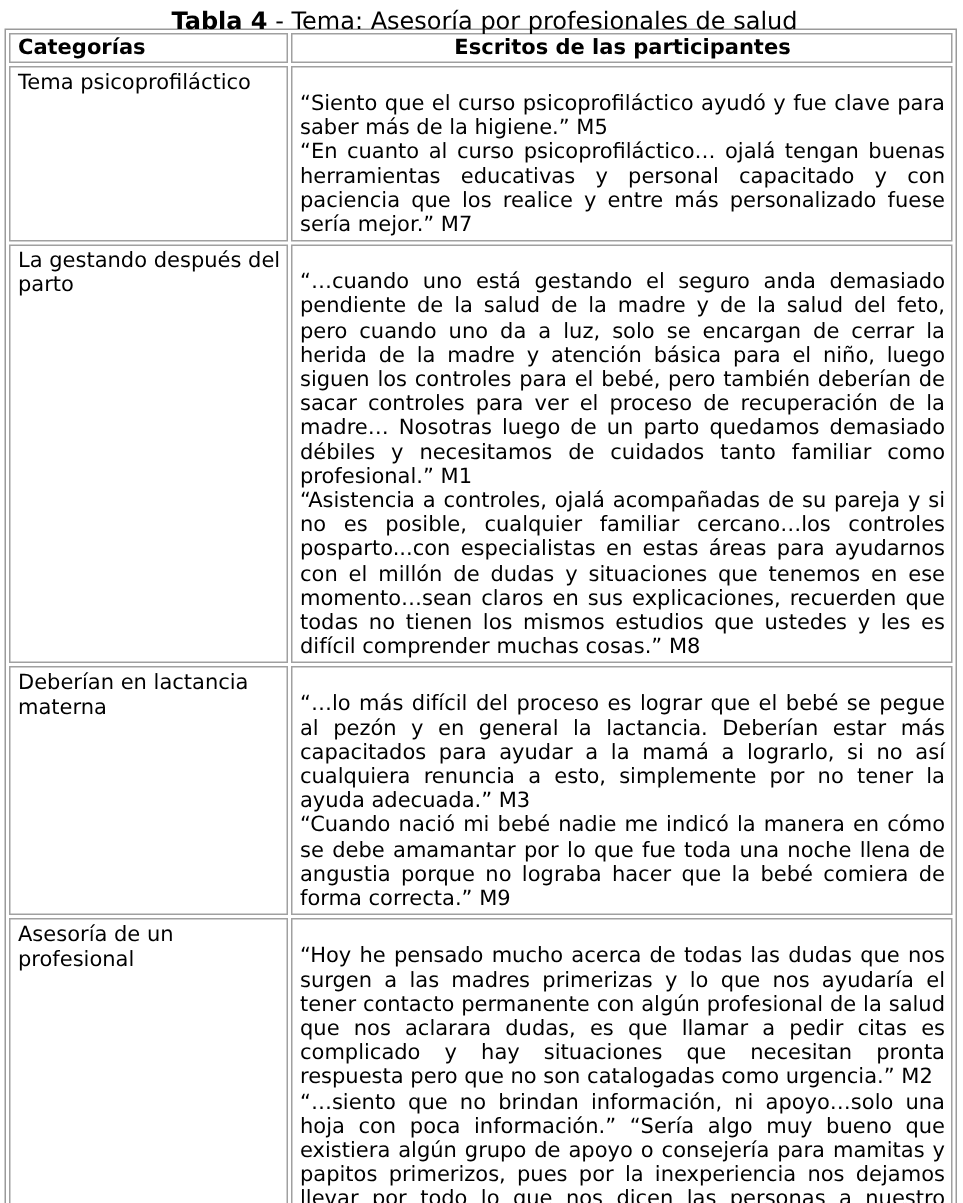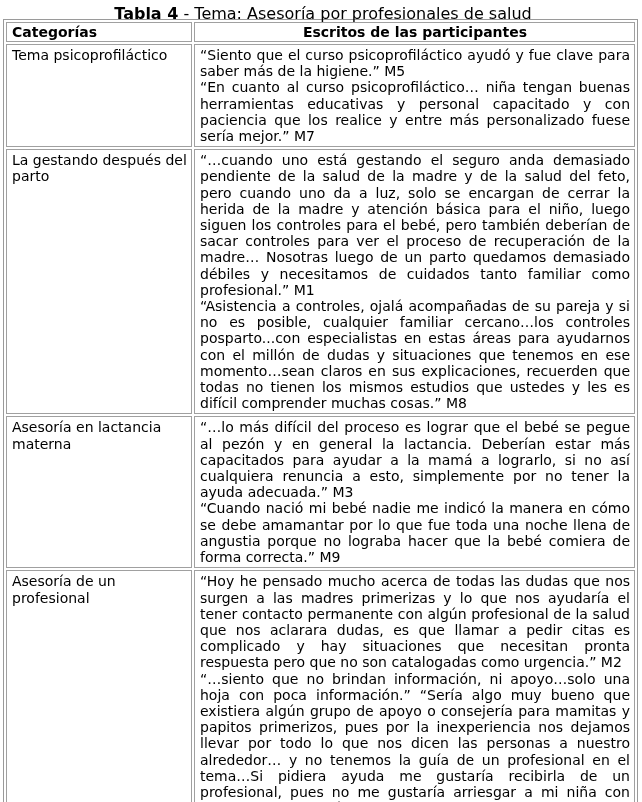--- a/index.html
+++ b/index.html
@@ -30,52 +30,52 @@
     border: 1px solid #a0a0a0;
     vertical-align: top;
     font-size: 14px;
     line-height: 16.2px;
     padding: 1px 4px 1px 5px;
   }
   th { font-weight: bold; line-height: 16px; padding-top: 1px; padding-bottom: 1px; }
   th.cat { text-align: left; width: 175px; }
   th.esc { text-align: center; margin-left: 44px; }
   td.cat { width: 175px; text-align: left; padding-top: 2px; }
-  td.quotes { text-align: justify; padding-top: 2px; padding-bottom: 2px; }
+  td.quotes { text-align: justify; padding-top: 16px; padding-bottom: 2px; }
   .q { display: block; text-align: justify; }
 </style>
 </head>
 <body>
 
 <div class="caption"><b>Tabla 4</b><span> - Tema: Asesoría por profesionales de salud</span></div>
 
 <table>
   <thead>
     <tr>
       <th class="cat">Categorías</th>
       <th class="esc">Escritos de las participantes</th>
     </tr>
   </thead>
   <tbody>
     <tr>
       <td class="cat">Tema psicoprofiláctico</td>
       <td class="quotes">
         <span class="q">“Siento que el curso psicoprofiláctico ayudó y fue clave para saber más de la higiene.” M5</span>
-        <span class="q">“En cuanto al curso psicoprofiláctico… niña tengan buenas herramientas educativas y personal capacitado y con paciencia que los realice y entre más personalizado fuese sería mejor.” M7</span>
+        <span class="q">“En cuanto al curso psicoprofiláctico… ojalá tengan buenas herramientas educativas y personal capacitado y con paciencia que los realice y entre más personalizado fuese sería mejor.” M7</span>
       </td>
     </tr>
     <tr>
       <td class="cat">La gestando después del parto</td>
       <td class="quotes">
         <span class="q">“…cuando uno está gestando el seguro anda demasiado pendiente de la salud de la madre y de la salud del feto, pero cuando uno da a luz, solo se encargan de cerrar la herida de la madre y atención básica para el niño, luego siguen los controles para el bebé, pero también deberían de sacar controles para ver el proceso de recuperación de la madre… Nosotras luego de un parto quedamos demasiado débiles y necesitamos de cuidados tanto familiar como profesional.” M1</span>
         <span class="q">“Asistencia a controles, ojalá acompañadas de su pareja y si no es posible, cualquier familiar cercano…los controles posparto...con especialistas en estas áreas para ayudarnos con el millón de dudas y situaciones que tenemos en ese momento…sean claros en sus explicaciones, recuerden que todas no tienen los mismos estudios que ustedes y les es difícil comprender muchas cosas.” M8</span>
       </td>
     </tr>
     <tr>
-      <td class="cat">Asesoría en lactancia materna</td>
+      <td class="cat">Deberían en lactancia materna</td>
       <td class="quotes">
         <span class="q">“…lo más difícil del proceso es lograr que el bebé se pegue al pezón y en general la lactancia. Deberían estar más capacitados para ayudar a la mamá a lograrlo, si no así cualquiera renuncia a esto, simplemente por no tener la ayuda adecuada.” M3</span>
         <span class="q">“Cuando nació mi bebé nadie me indicó la manera en cómo se debe amamantar por lo que fue toda una noche llena de angustia porque no lograba hacer que la bebé comiera de forma correcta.” M9</span>
       </td>
     </tr>
     <tr>
       <td class="cat">Asesoría de un profesional</td>
       <td class="quotes">
         <span class="q">“Hoy he pensado mucho acerca de todas las dudas que nos surgen a las madres primerizas y lo que nos ayudaría el tener contacto permanente con algún profesional de la salud que nos aclarara dudas, es que llamar a pedir citas es complicado y hay situaciones que necesitan pronta respuesta pero que no son catalogadas como urgencia.” M2</span>
         <span class="q">“…siento que no brindan información, ni apoyo…solo una hoja con poca información.” “Sería algo muy bueno que existiera algún grupo de apoyo o consejería para mamitas y papitos primerizos, pues por la inexperiencia nos dejamos llevar por todo lo que nos dicen las personas a nuestro alrededor… y no tenemos la guía de un profesional en el tema…Si pidiera ayuda me gustaría recibirla de un profesional, pues no me gustaría arriesgar a mi niña con consejos sin ningún fundamento… Algo fundamental es contar con especialistas en la salud actualizados…” M4</span>

